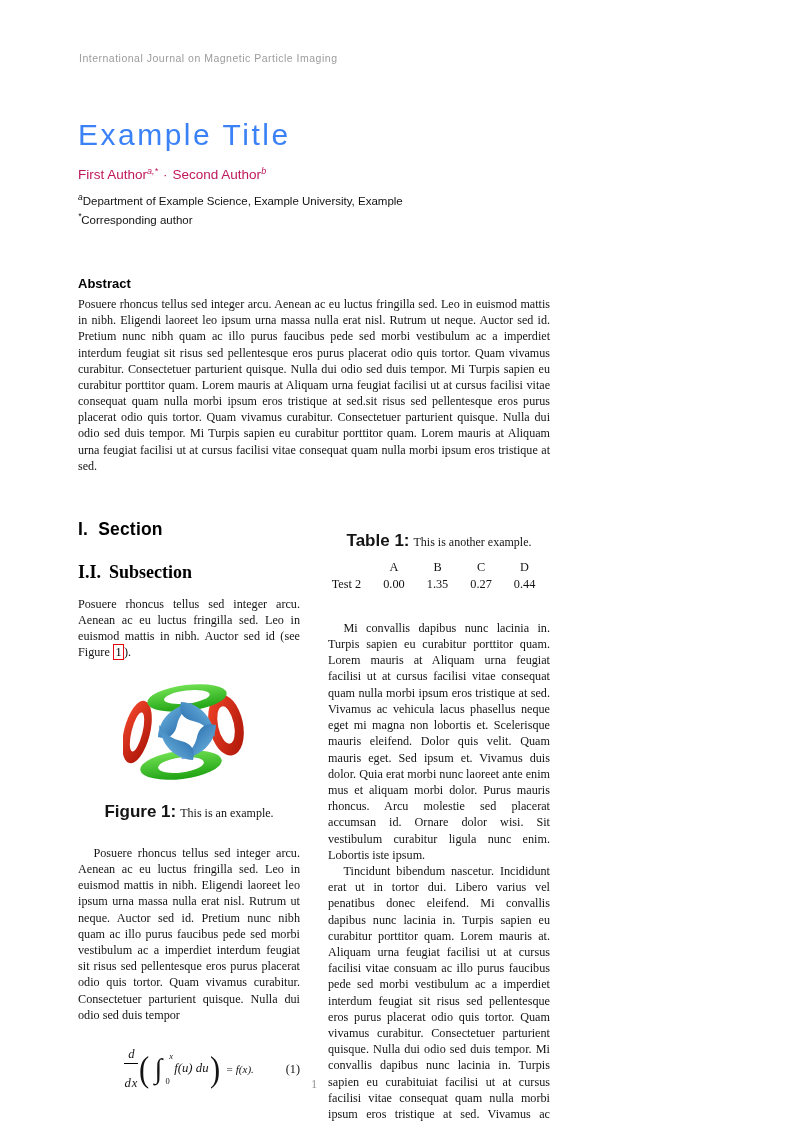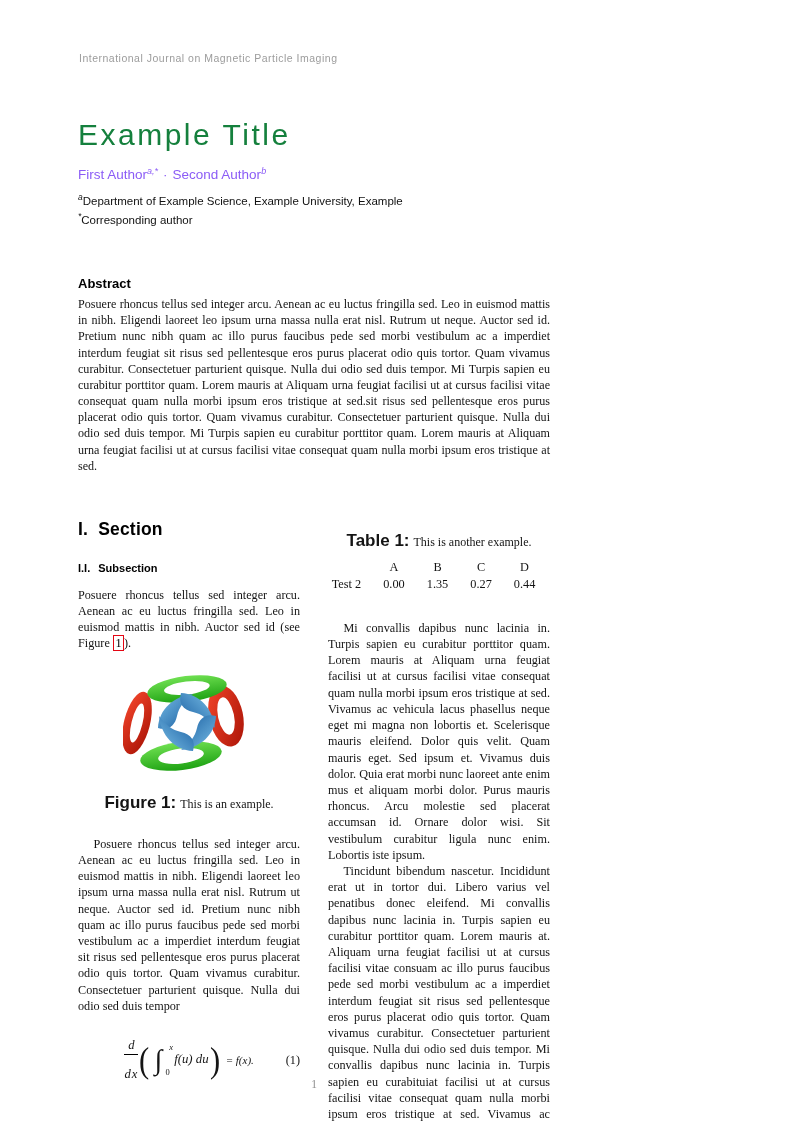--- a/index.html
+++ b/index.html
@@ -12,26 +12,26 @@
 
   .journal-header {
     position:absolute; top:52px; left:79px;
     font-family:"Liberation Sans", sans-serif;
     font-size:10.5px; letter-spacing:0.5px; color:#9c9c9c;
   }
 
   .title {
     margin:0; padding-top:118px;
     font-family:"Liberation Sans", sans-serif;
-    font-size:30px; font-weight:500; letter-spacing:2.5px; color:#15803d;
+    font-size:30px; font-weight:500; letter-spacing:2.5px; color:#3b82f6;
   }
 
   .authors {
     margin-top:13px; font-family:"Liberation Sans", sans-serif;
-    font-size:13.5px; color:#8b5cf6;
+    font-size:13.5px; color:#be185d;
   }
   .authors sup { font-size:9px; font-style:italic; }
   .author-sep { margin:0 5px; }
 
   .affiliations {
     margin-top:8px; font-family:"Liberation Sans", sans-serif;
     font-size:11.5px; line-height:15.5px; color:#111;
   }
   .affiliations sup { font-size:8.5px; font-style:italic; }
 
@@ -46,22 +46,22 @@
 
   .columns { display:flex; gap:28px; margin-top:45px; }
   .col { width:311px; }
 
   .section-heading {
     margin:0; font-family:"Liberation Sans", sans-serif;
     font-weight:bold; font-size:17.5px; color:#000; letter-spacing:0.2px;
   }
   .section-heading .sec-label { margin-left:10px; }
   .subsection-heading {
-    margin:22px 0 0 0; font-family:Liberation Sans, sans-serif;
-    font-weight:bold; font-size:11px; color:#000;
+    margin:22px 0 0 0; font-family:Liberation Serif, serif;
+    font-weight:bold; font-size:18px; color:#000;
   }
   .subsection-heading .sec-label { margin-left:8px; }
 
   .body-par {
     margin:13px 0 0 0; font-size:12.2px; line-height:16.2px;
     text-align:justify; hyphens:auto;
   }
   .par-indent { text-indent:15.5px; }
   .mt0 { margin-top:0; }
   .mt24 { margin-top:24px; }

